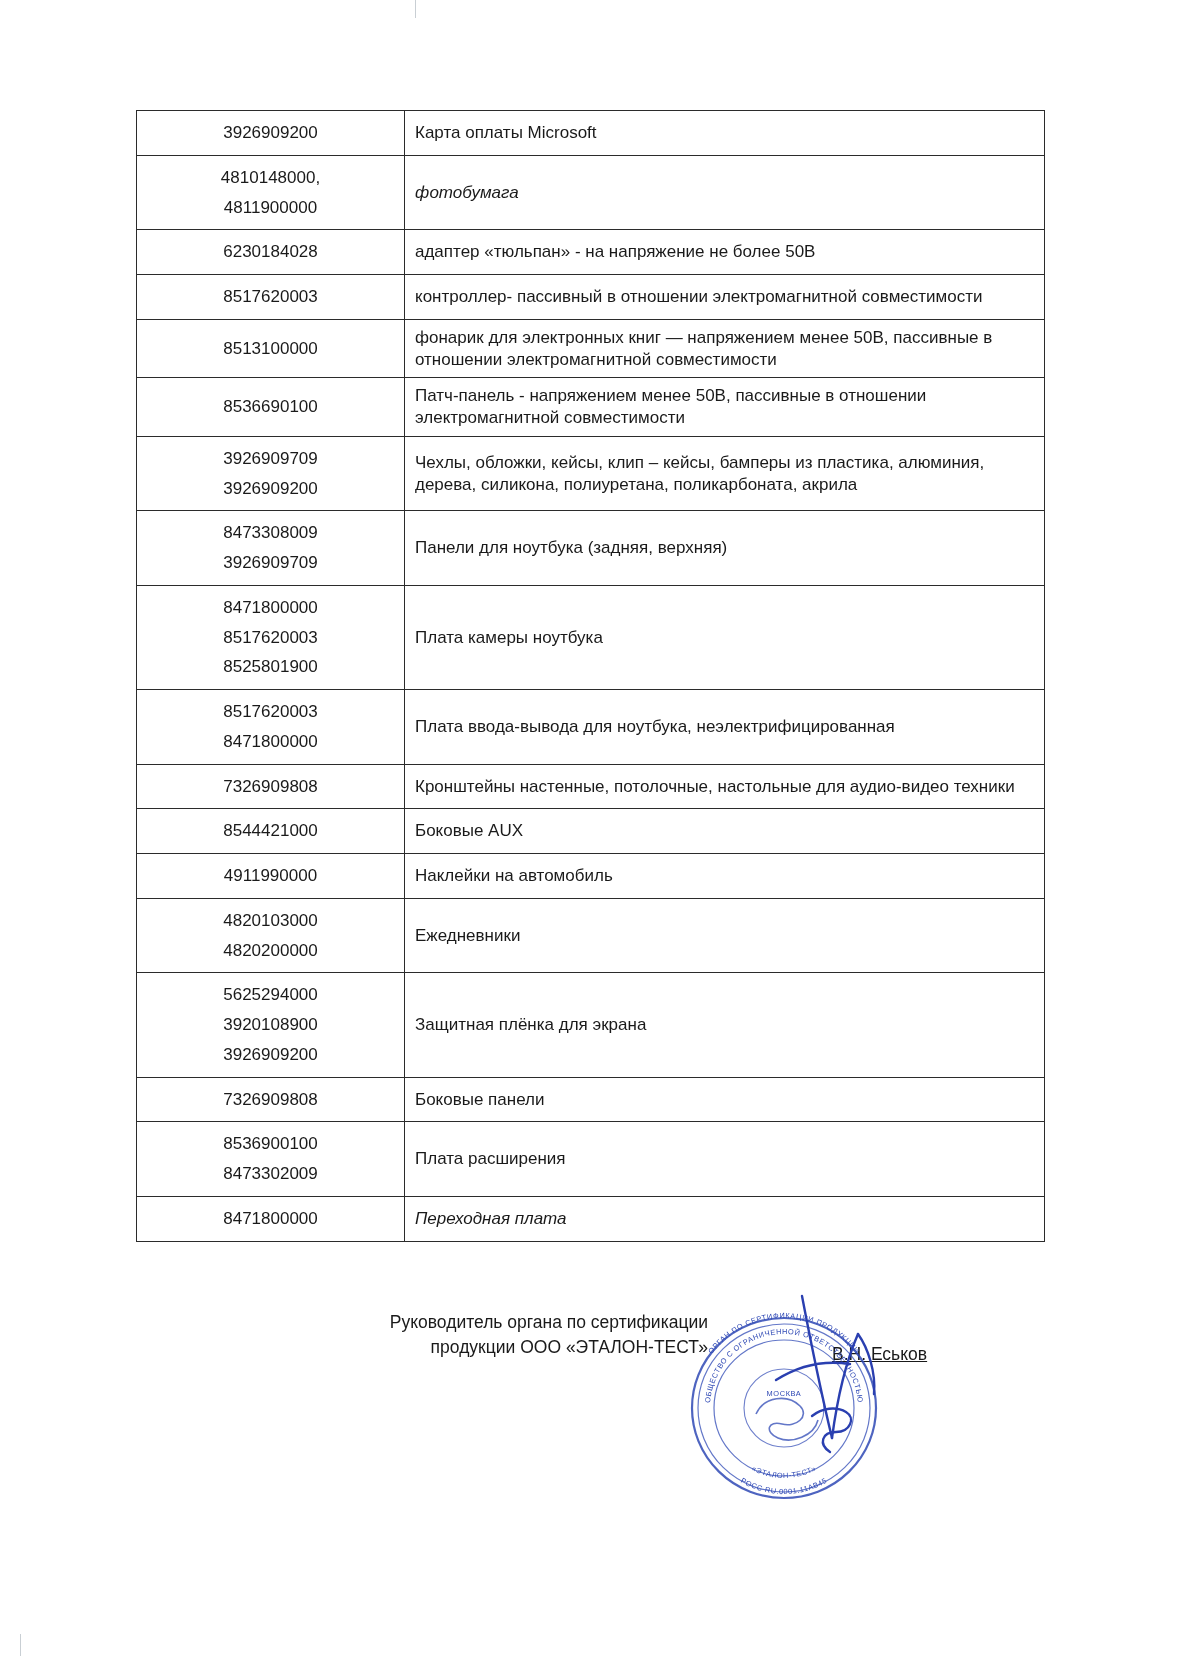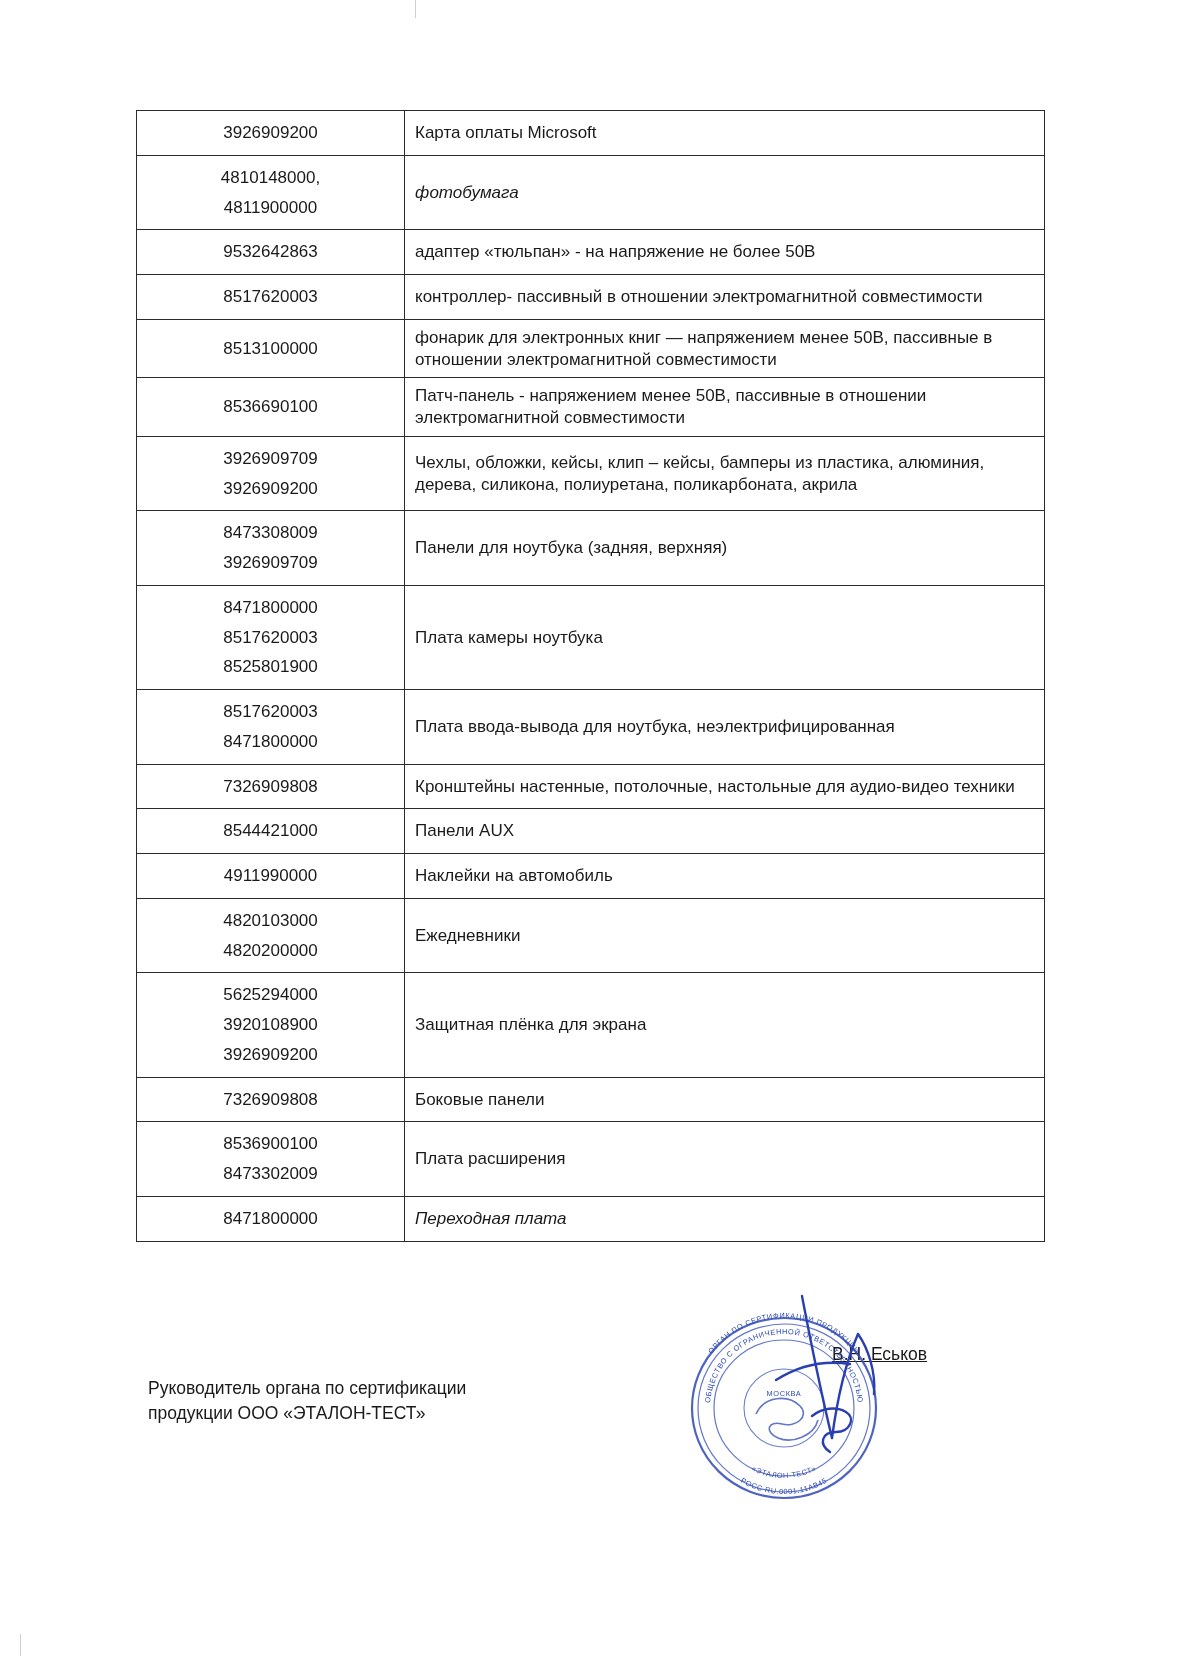--- a/index.html
+++ b/index.html
@@ -76,24 +76,25 @@
   }
   .name-pad-lg {
     padding-top: 14px;
     padding-bottom: 14px;
     font-style: italic;
   }
 
   .signature-block {
     position: absolute;
     left: 148px;
-    top: 1376px;
+    top: 1310px;
     width: 560px;
     font-size: 17.5px;
     line-height: 1.45;
+    text-align: right;
   }
   .signature-name {
     position: absolute;
     left: 832px;
     top: 1344px;
     font-size: 17.5px;
     text-decoration: underline;
   }
 
   
@@ -143,21 +144,21 @@
         </tr>
         <tr>
           <td class="col-code">
             <span class="code-line">4810148000,</span>
             <span class="code-line">4811900000</span>
           </td>
           <td class="col-name cell-bottom name-pad-lg">фотобумага</td>
         </tr>
         <tr>
           <td class="col-code">
-            <span class="code-line">9532642863</span>
+            <span class="code-line">6230184028</span>
           </td>
           <td class="col-name">адаптер «тюльпан» - на напряжение не более 50В</td>
         </tr>
         <tr>
           <td class="col-code">
             <span class="code-line">8517620003</span>
           </td>
           <td class="col-name">контроллер- пассивный в отношении электромагнитной совместимости</td>
         </tr>
         <tr>
@@ -204,21 +205,21 @@
         <tr>
           <td class="col-code">
             <span class="code-line">7326909808</span>
           </td>
           <td class="col-name">Кронштейны настенные, потолочные, настольные для аудио-видео техники</td>
         </tr>
         <tr>
           <td class="col-code">
             <span class="code-line">8544421000</span>
           </td>
-          <td class="col-name">Панели AUX</td>
+          <td class="col-name">Боковые AUX</td>
         </tr>
         <tr>
           <td class="col-code">
             <span class="code-line">4911990000</span>
           </td>
           <td class="col-name">Наклейки на автомобиль</td>
         </tr>
         <tr>
           <td class="col-code">
             <span class="code-line">4820103000</span>

